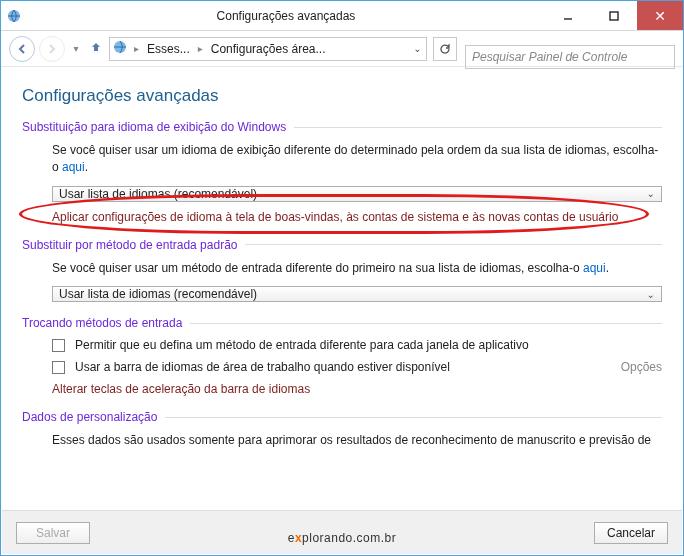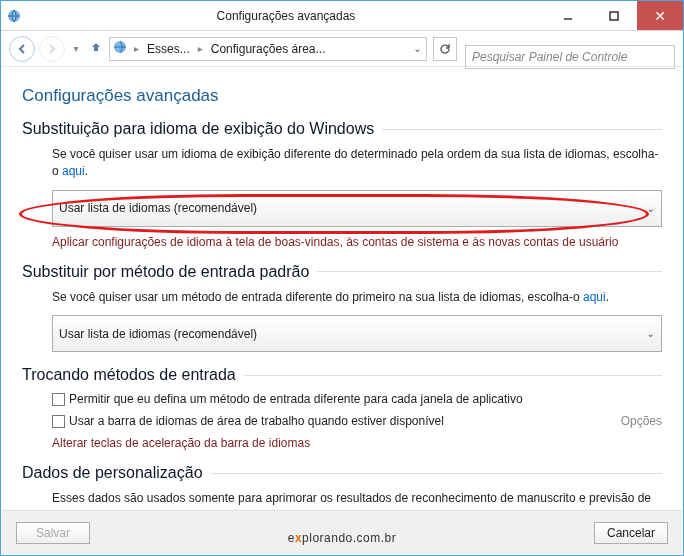--- a/index.html
+++ b/index.html
@@ -26,29 +26,29 @@
   .searchbox input { border: none; outline: none; font-size: 12px; padding: 0 6px; width: 100%; color: #333; font-style: italic; }
   .searchbox input::placeholder { color: #888; font-style: italic; }
   .content-wrap { position: absolute; top: 67px; left: 1px; right: 1px; bottom: 46px; overflow: hidden; }
   .content { padding: 18px 20px 0 20px; height: 100%; overflow-y: scroll; }
   .content::-webkit-scrollbar { width: 17px; }
   .content::-webkit-scrollbar-track { background: #f0f0f0; }
   .content::-webkit-scrollbar-thumb { background: #c2c2c2; }
   .content::-webkit-scrollbar-button { background: #f0f0f0; height: 17px; }
   h1.page-title { color: #1e6091; font-size: 17px; font-weight: normal; margin-bottom: 14px; }
   .group { margin-bottom: 14px; }
-  .group-h { font-size: 16px; color: #0f172a; position: relative; display: flex; align-items: center; margin-bottom: 8px; }
+  .group-h { font-size: 12px; color: #6d28d9; position: relative; display: flex; align-items: center; margin-bottom: 8px; }
   .group-h::after { content: ""; flex: 1; height: 1px; background: #ddd; margin-left: 8px; }
   .group-body { padding-left: 30px; font-size: 12px; color: #222; }
   .desc { margin-bottom: 10px; line-height: 1.4; }
   .desc .link-inline { color: #0066cc; cursor: pointer; }
-  .combo { width: 100%; height: 37px; border: 1px solid #adadad; background: linear-gradient(#fff, #efefef); font-size: 12px; padding: 0 6px; display: flex; align-items: center; justify-content: space-between; color: #222; position: relative; margin-bottom: 8px; }
+  .combo { width: 100%; height: 16px; border: 1px solid #adadad; background: linear-gradient(#fff, #efefef); font-size: 12px; padding: 0 6px; display: flex; align-items: center; justify-content: space-between; color: #222; position: relative; margin-bottom: 8px; }
   .combo .chev { color: #555; font-size: 10px; }
   .link { color: #7f1d1d; font-size: 12px; cursor: pointer; display: block; margin-top: 4px; }
-  .chk-row { display: flex; align-items: center; gap: 4px; margin-bottom: 8px; font-size: 12px; }
+  .chk-row { display: flex; align-items: center; gap: 10px; margin-bottom: 8px; font-size: 12px; }
   .chk { width: 13px; height: 13px; border: 1px solid #767676; background: #fff; }
   .highlight { position: absolute; border: 3px solid #e01b1b; border-radius: 50% / 70%; pointer-events: none; width: 630px; height: 40px; left: 18px; top: 193px; }
   .footer { position: absolute; bottom: 1px; left: 1px; right: 1px; height: 44px; background: #f0f0f0; border-top: 1px solid #ddd; display: flex; align-items: center; justify-content: space-between; padding: 0 14px; gap: 8px; }
   .btn { height: 22px; min-width: 74px; border: 1px solid #adadad; background: linear-gradient(#fff, #efefef); font-size: 12px; color: #222; padding: 0 10px; text-align: center; line-height: 20px; }
   .btn.disabled { color: #aaa; }
   .watermark { position: absolute; bottom: 10px; left: 50%; transform: translateX(-50%); font-size: 12px; letter-spacing: .5px; color: #333; pointer-events: none; }
   .watermark .x { color: #f26a00; font-weight: bold; }
   .lang-icon { width: 16px; height: 16px; }
 </style>
 </head>

